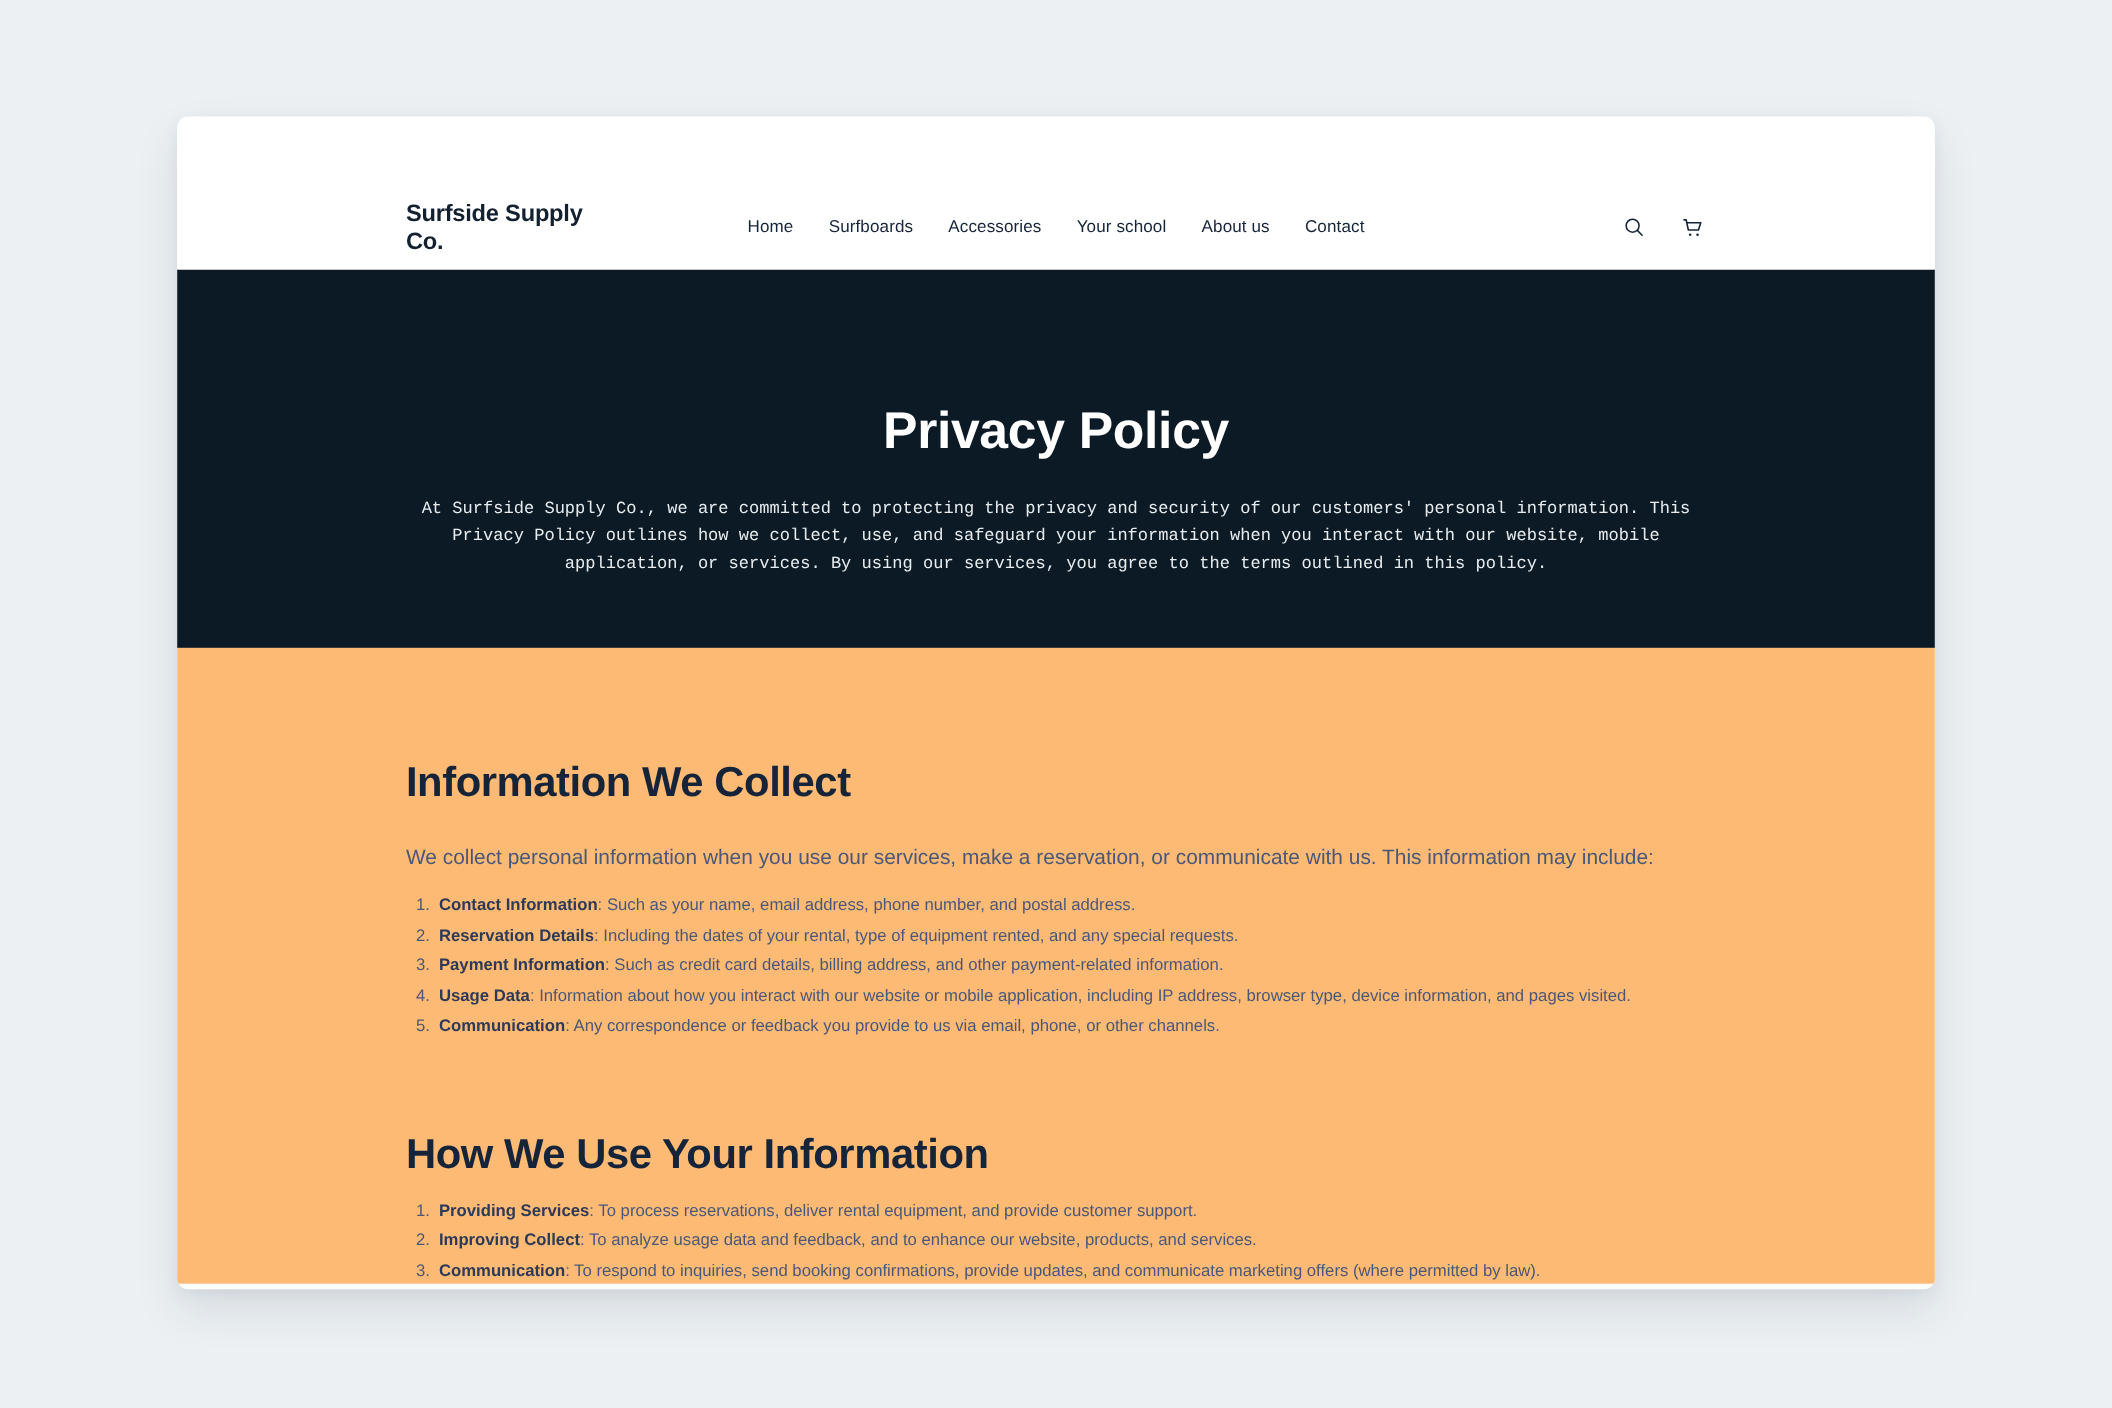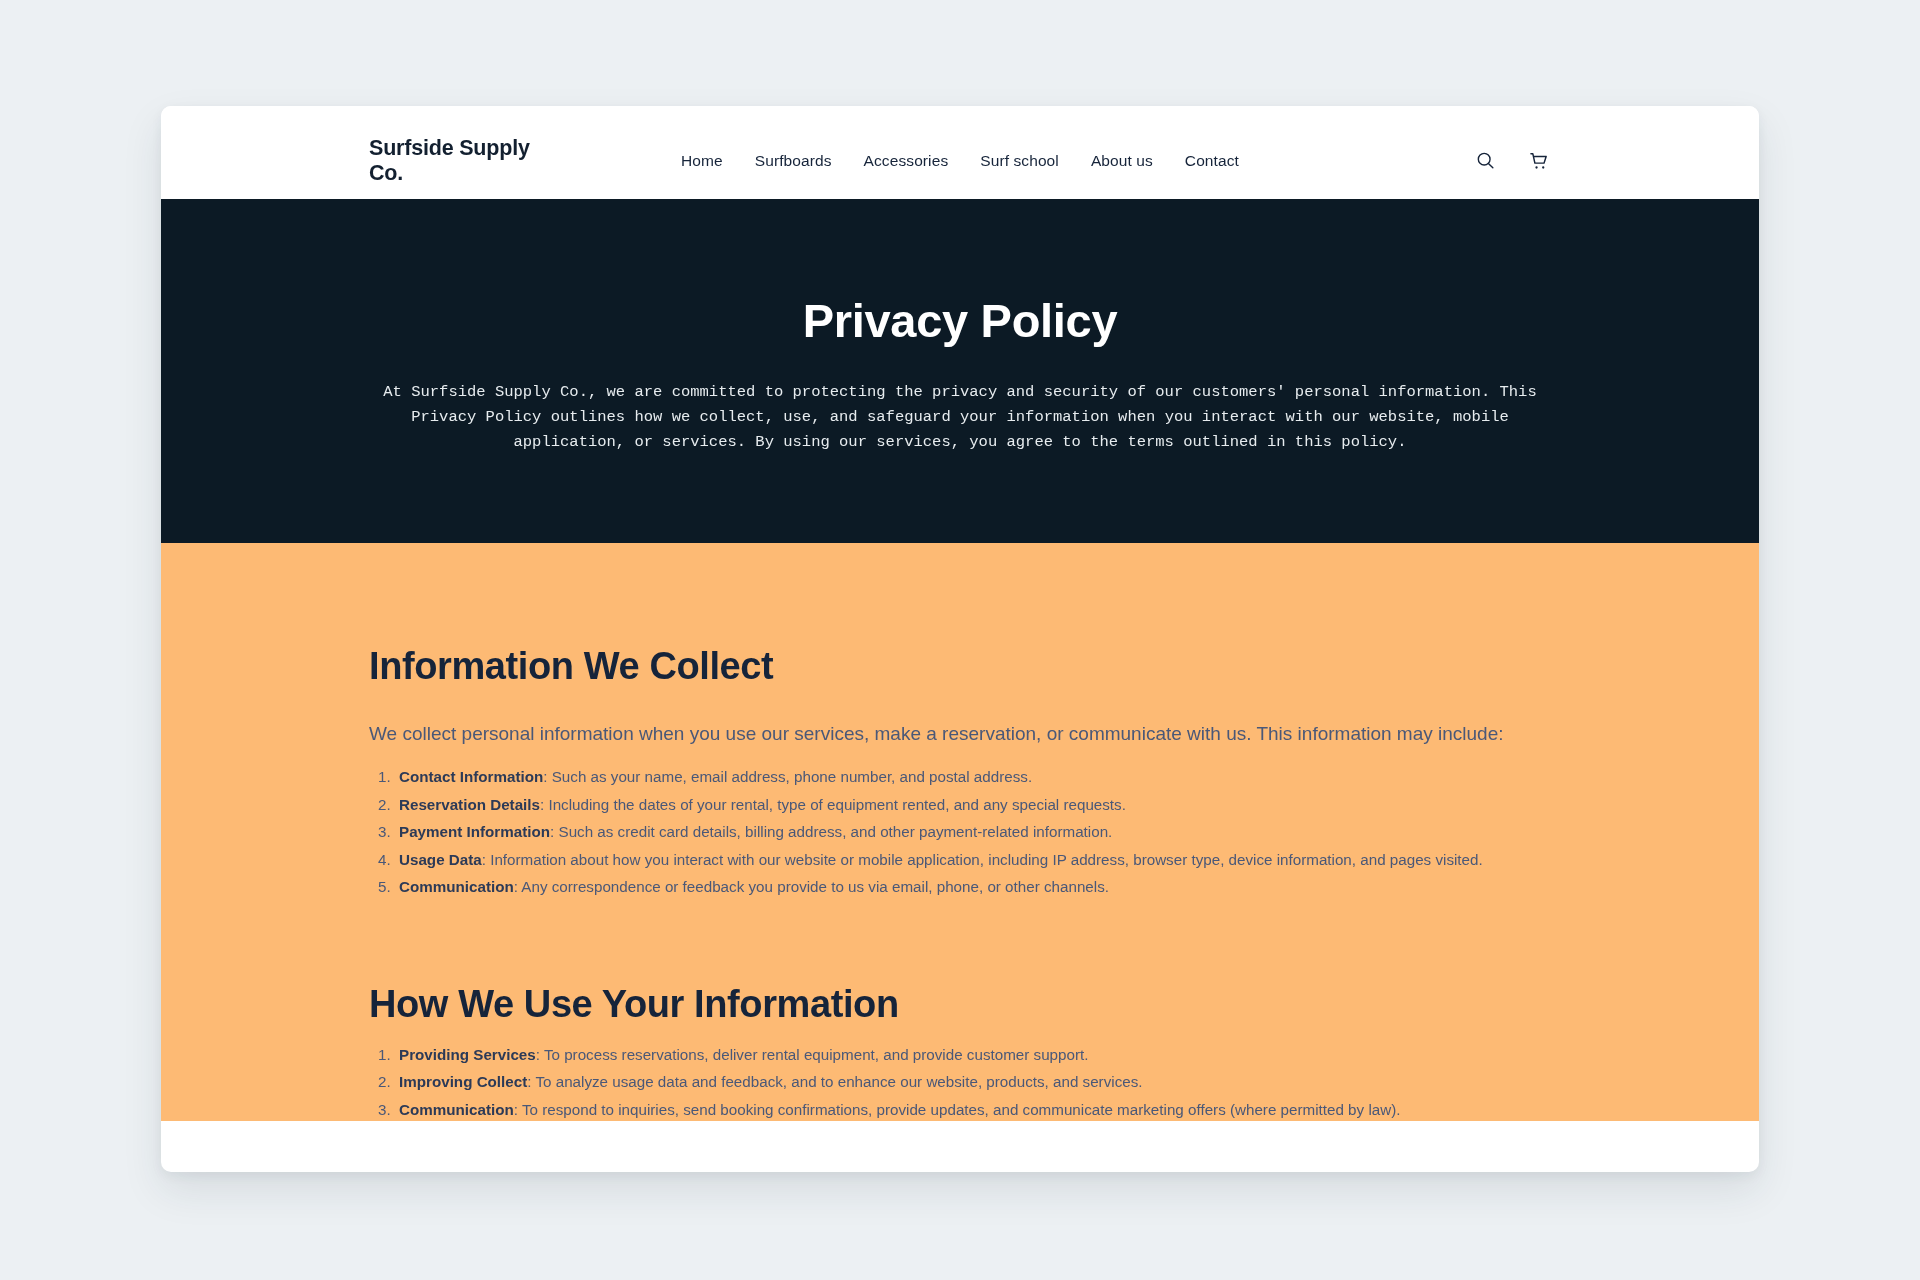--- a/index.html
+++ b/index.html
@@ -48,20 +48,21 @@
   }
 
   
   .site-header {
     height: 93px;
     background: #ffffff;
     display: flex;
     align-items: center;
     padding: 16px 208px 0 208px;
     position: relative;
+    margin-top: 46px;
   }
 
   .brand {
     width: 200px;
     font-size: 21.5px;
     font-weight: 600;
     line-height: 1.12;
     color: #132030;
     letter-spacing: -.2px;
   }
@@ -97,21 +98,21 @@
   }
   .icon-btn svg { display: block; }
 
   
   .hero {
     background: #0c1a25;
     height: 344px;
     display: flex;
     flex-direction: column;
     align-items: center;
-    padding-top: 96px;
+    padding-top: 120px;
   }
   .hero-title {
     color: #ffffff;
     font-size: 47px;
     font-weight: 600;
     letter-spacing: -.3px;
     line-height: 1.1;
   }
   .hero-sub {
     margin-top: 33px;
@@ -166,21 +167,21 @@
 <div class="page-card">
 
 
   <header class="site-header">
     <div class="brand">Surfside Supply Co.</div>
 
     <nav class="main-nav">
       <a href="#">Home</a>
       <a href="#">Surfboards</a>
       <a href="#">Accessories</a>
-      <a href="#">Surf school</a>
+      <a href="#">Your school</a>
       <a href="#">About us</a>
       <a href="#">Contact</a>
     </nav>
 
     <div class="header-actions">
       <button class="icon-btn" aria-label="Search">
         <svg width="21" height="21" viewBox="0 0 24 24" fill="none" stroke="currentColor" stroke-width="1.6" stroke-linecap="round">
           <circle cx="10.5" cy="10.5" r="6.7"></circle>
           <line x1="15.6" y1="15.6" x2="20.4" y2="20.4"></line>
         </svg>

